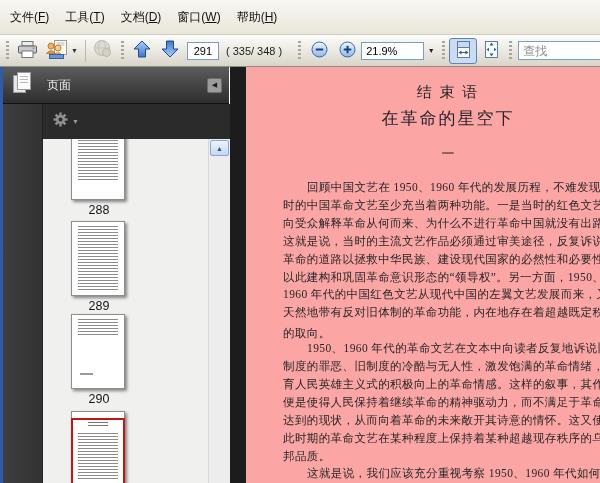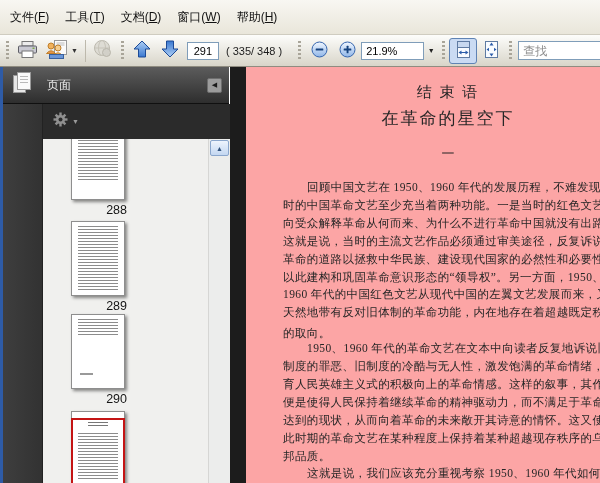--- a/index.html
+++ b/index.html
@@ -57,21 +57,21 @@
   .tp-lines{position:absolute;background:repeating-linear-gradient(to bottom,#8c8c8c 0 1px,transparent 1px 3px)}
   .text-page .tp-lines{left:6px;right:6px;top:5px;height:50px}
   .text-full .tp-lines{left:6px;right:6px;top:4px;height:64px}
   .text-top  .tp-lines{left:6px;right:6px;top:4px;height:16px}
   .tp-extra{position:absolute;left:8px;bottom:13px;width:13px;height:2px;background:#999}
   .tp-title{position:absolute;left:16px;right:16px;top:10px;height:5px;
     background:repeating-linear-gradient(to bottom,#777 0 1px,transparent 1px 3px)}
   .chapter-page .tp-lines{left:6px;right:6px;top:21px;height:46px}
   .viewport-rect{position:absolute;left:-1px;right:-1px;top:6px;bottom:-2px;
     border:2px solid #c41414;z-index:2}
-  .thumb-label{width:56px;text-align:right;margin-top:3px;font-size:12.5px;color:#151515}
+  .thumb-label{width:56px;text-align:center;margin-top:3px;font-size:12.5px;color:#151515}
   #divider{position:absolute;left:230px;top:0;width:16px;bottom:0;background:#1c1c1c}
   
   #doc{position:absolute;left:246px;top:0;right:0;bottom:0;background:#fca5a5;overflow:hidden;
     font-family:Liberation Serif, serif;color:#262626}
   #doc-title{position:absolute;left:37px;width:330px;top:16px;text-align:center;
     font-size:15px;letter-spacing:2px}
   #doc-subtitle{position:absolute;left:37px;width:330px;top:40px;text-align:center;
     font-size:17px;letter-spacing:2px}
   #doc-section{position:absolute;left:37px;width:330px;top:78px;text-align:center;font-size:13px}
   .dline{position:absolute;left:37px;white-space:nowrap;font-size:11.5px;letter-spacing:.4px}

